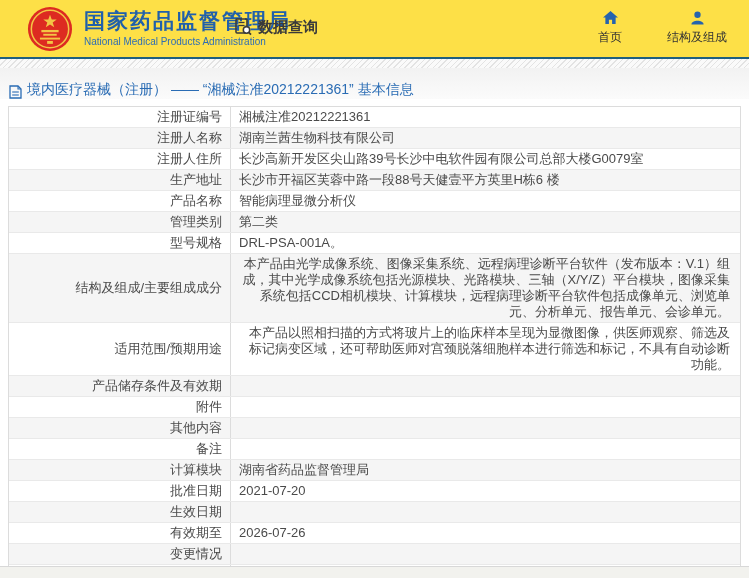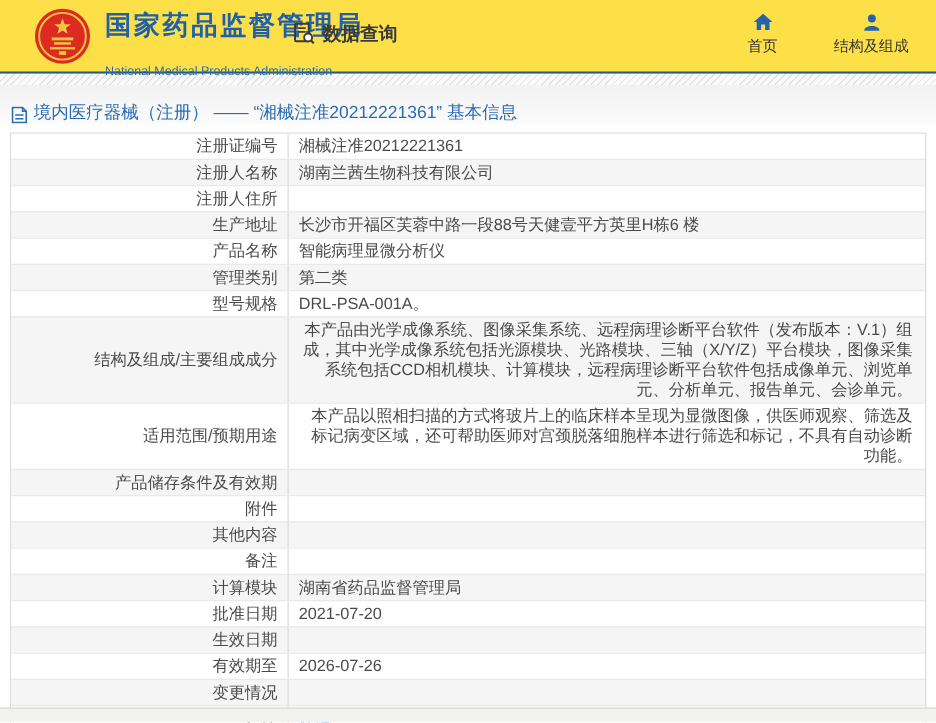--- a/index.html
+++ b/index.html
@@ -10,21 +10,21 @@
     position:relative;
     overflow:hidden;
     color:#4a4a4a;
   }
 
   
   .header { height:57px; position:relative; background:#fde047; }
   .emblem { position:absolute; left:27px; top:6px; width:46px; height:46px; }
   .brand { position:absolute; left:84px; top:8px; }
   .brand-cn { font-size:21px; font-weight:bold; color:#2060ab; letter-spacing:2px; line-height:26px; }
-  .brand-en { font-size:10px; color:#2e6db4; margin-top:18px; }
+  .brand-en { font-size:10px; color:#2e6db4; margin-top:2px; }
   .data-query { position:absolute; left:233px; top:17px; display:flex; align-items:center; gap:5px;
                 font-size:15px; font-weight:bold; color:#3a3a3a; cursor:pointer; }
   .top-nav { position:absolute; right:22px; top:11px; display:flex; gap:45px; }
   .nav-item { display:flex; flex-direction:column; align-items:center; gap:4px;
               font-size:12px; color:#333; cursor:pointer; }
 
   .header-line { height:2px; background:#1e5f7f; }
   .hatch { height:9px; background:repeating-linear-gradient(135deg,#e3e3e3 0 1px,#fafafa 1px 4px); }
 
   
@@ -141,20 +141,24 @@
       <span class="value-text">湖南兰茜生物科技有限公司</span>
 
     </div>
   </div>
 
   <div class="row">
     <div class="cell-label">
 
       <span class="label-text">注册人住所</span>
     </div>
+    <div class="cell-value">
+      <span class="value-text">长沙高新开发区尖山路39号长沙中电软件园有限公司总部大楼G0079室</span>
+
+    </div>
   </div>
 
   <div class="row">
     <div class="cell-label">
 
       <span class="label-text">生产地址</span>
     </div>
     <div class="cell-value">
       <span class="value-text">长沙市开福区芙蓉中路一段88号天健壹平方英里H栋6 楼</span>
 

